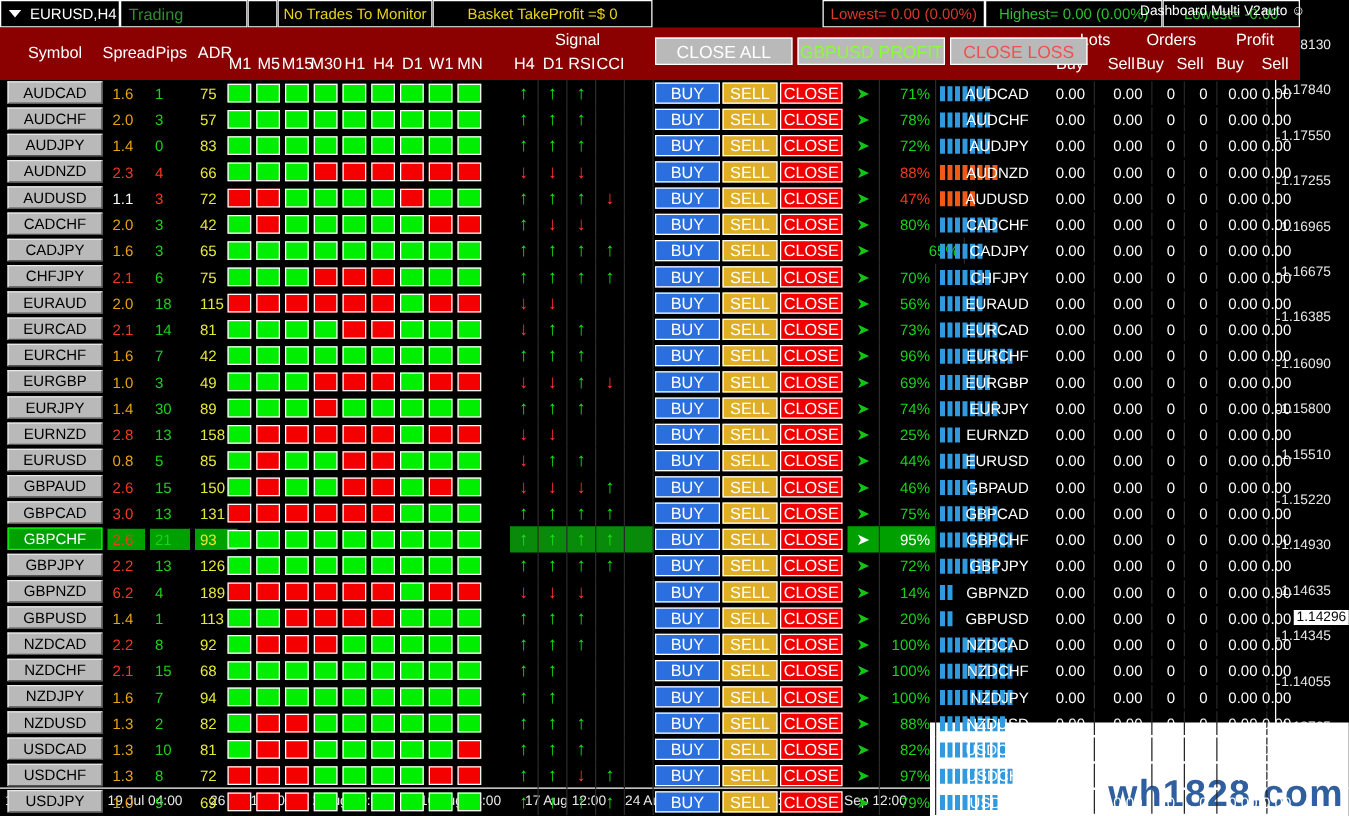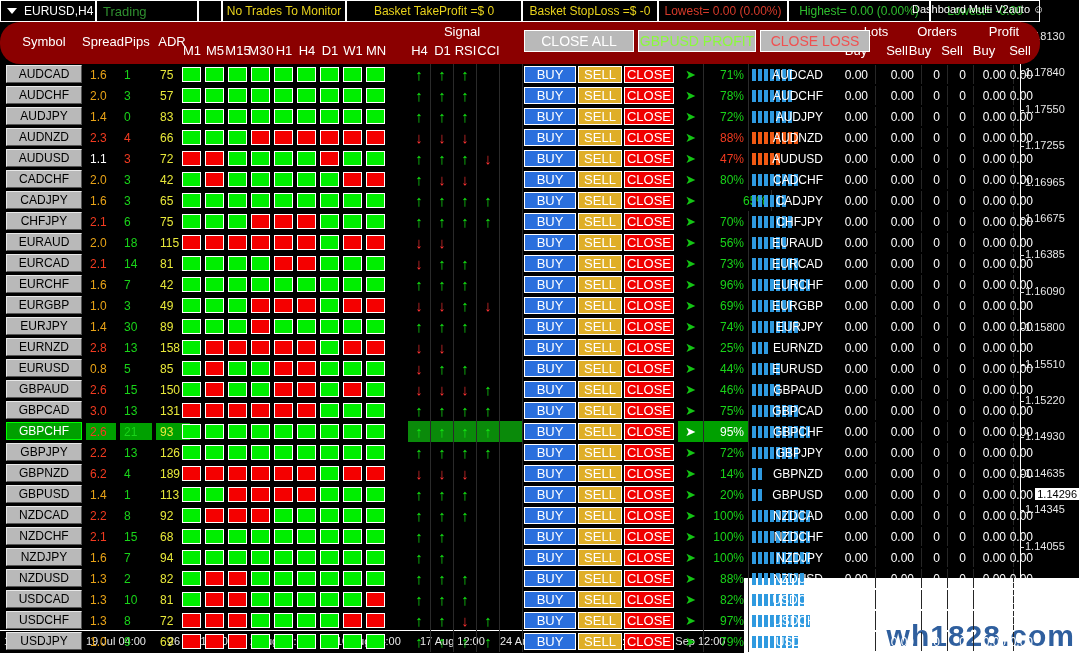--- a/index.html
+++ b/index.html
@@ -134,28 +134,27 @@
 
     <div class="topbar">
       <div class="tb-cell tb-left" style="left:0;width:96px;">
         <span class="caret"></span>
         <span style="color:#fff;font-size:12px;">EURUSD,H4</span>
       </div>
       <div class="tb-cell tb-left" style="left:96px;width:102px;color:#2f8f2f;">Trading</div>
       <div class="tb-cell" style="left:198px;width:24px;"></div>
       <div class="tb-cell" style="left:222px;width:124px;color:#e8d21c;font-size:12px;">No Trades To Monitor</div>
       <div class="tb-cell" style="left:346px;width:176px;color:#e8d21c;font-size:12px;">Basket TakeProfit =$ 0</div>
-      <div class="tb-cell" style="left:522px;width:136px;color:#e8d21c;font-size:12px;">Basket StopLoss =$ -0</div>
       <div class="tb-cell" style="left:658px;width:130px;color:#d63a2a;font-size:12px;">Lowest= 0.00 (0.00%)</div>
       <div class="tb-cell" style="left:788px;width:142px;color:#2fbf2f;font-size:12px;">Highest= 0.00 (0.00%)</div>
       <div class="tb-cell" style="left:930px;width:110px;color:#2fbf2f;font-size:12px;justify-content:center;">Lowest= -0.00</div>
       <div style="position:absolute;left:912px;top:3px;width:128px;font-size:11px;color:#fff;white-space:nowrap;z-index:4;">Dashboard Multi V2auto ☺</div>
     </div>
 
-    <div class="hdr" style="left:0;width:1040px;border-radius:20px;">
+    <div class="hdr" style="left:0;width:1040px;">
       <div class="hdr-label" style="left:4px;top:12px;width:80px;">Symbol</div>
       <div class="hdr-label" style="left:82px;top:12px;width:42px;">Spread</div>
       <div class="hdr-label" style="left:118px;top:12px;width:38px;">Pips</div>
       <div class="hdr-label" style="left:152px;top:12px;width:40px;">ADR</div>
       <div id="cdTfs">
           <div class="hdr-label" style="left: 179px; top: 21px; width: 26px;">M1</div>
           <div class="hdr-label" style="left: 202px; top: 21px; width: 26px;">M5</div>
           <div class="hdr-label" style="left: 225px; top: 21px; width: 26px;">M15</div>
           <div class="hdr-label" style="left: 248px; top: 21px; width: 26px;">M30</div>
           <div class="hdr-label" style="left: 271px; top: 21px; width: 26px;">H1</div>

